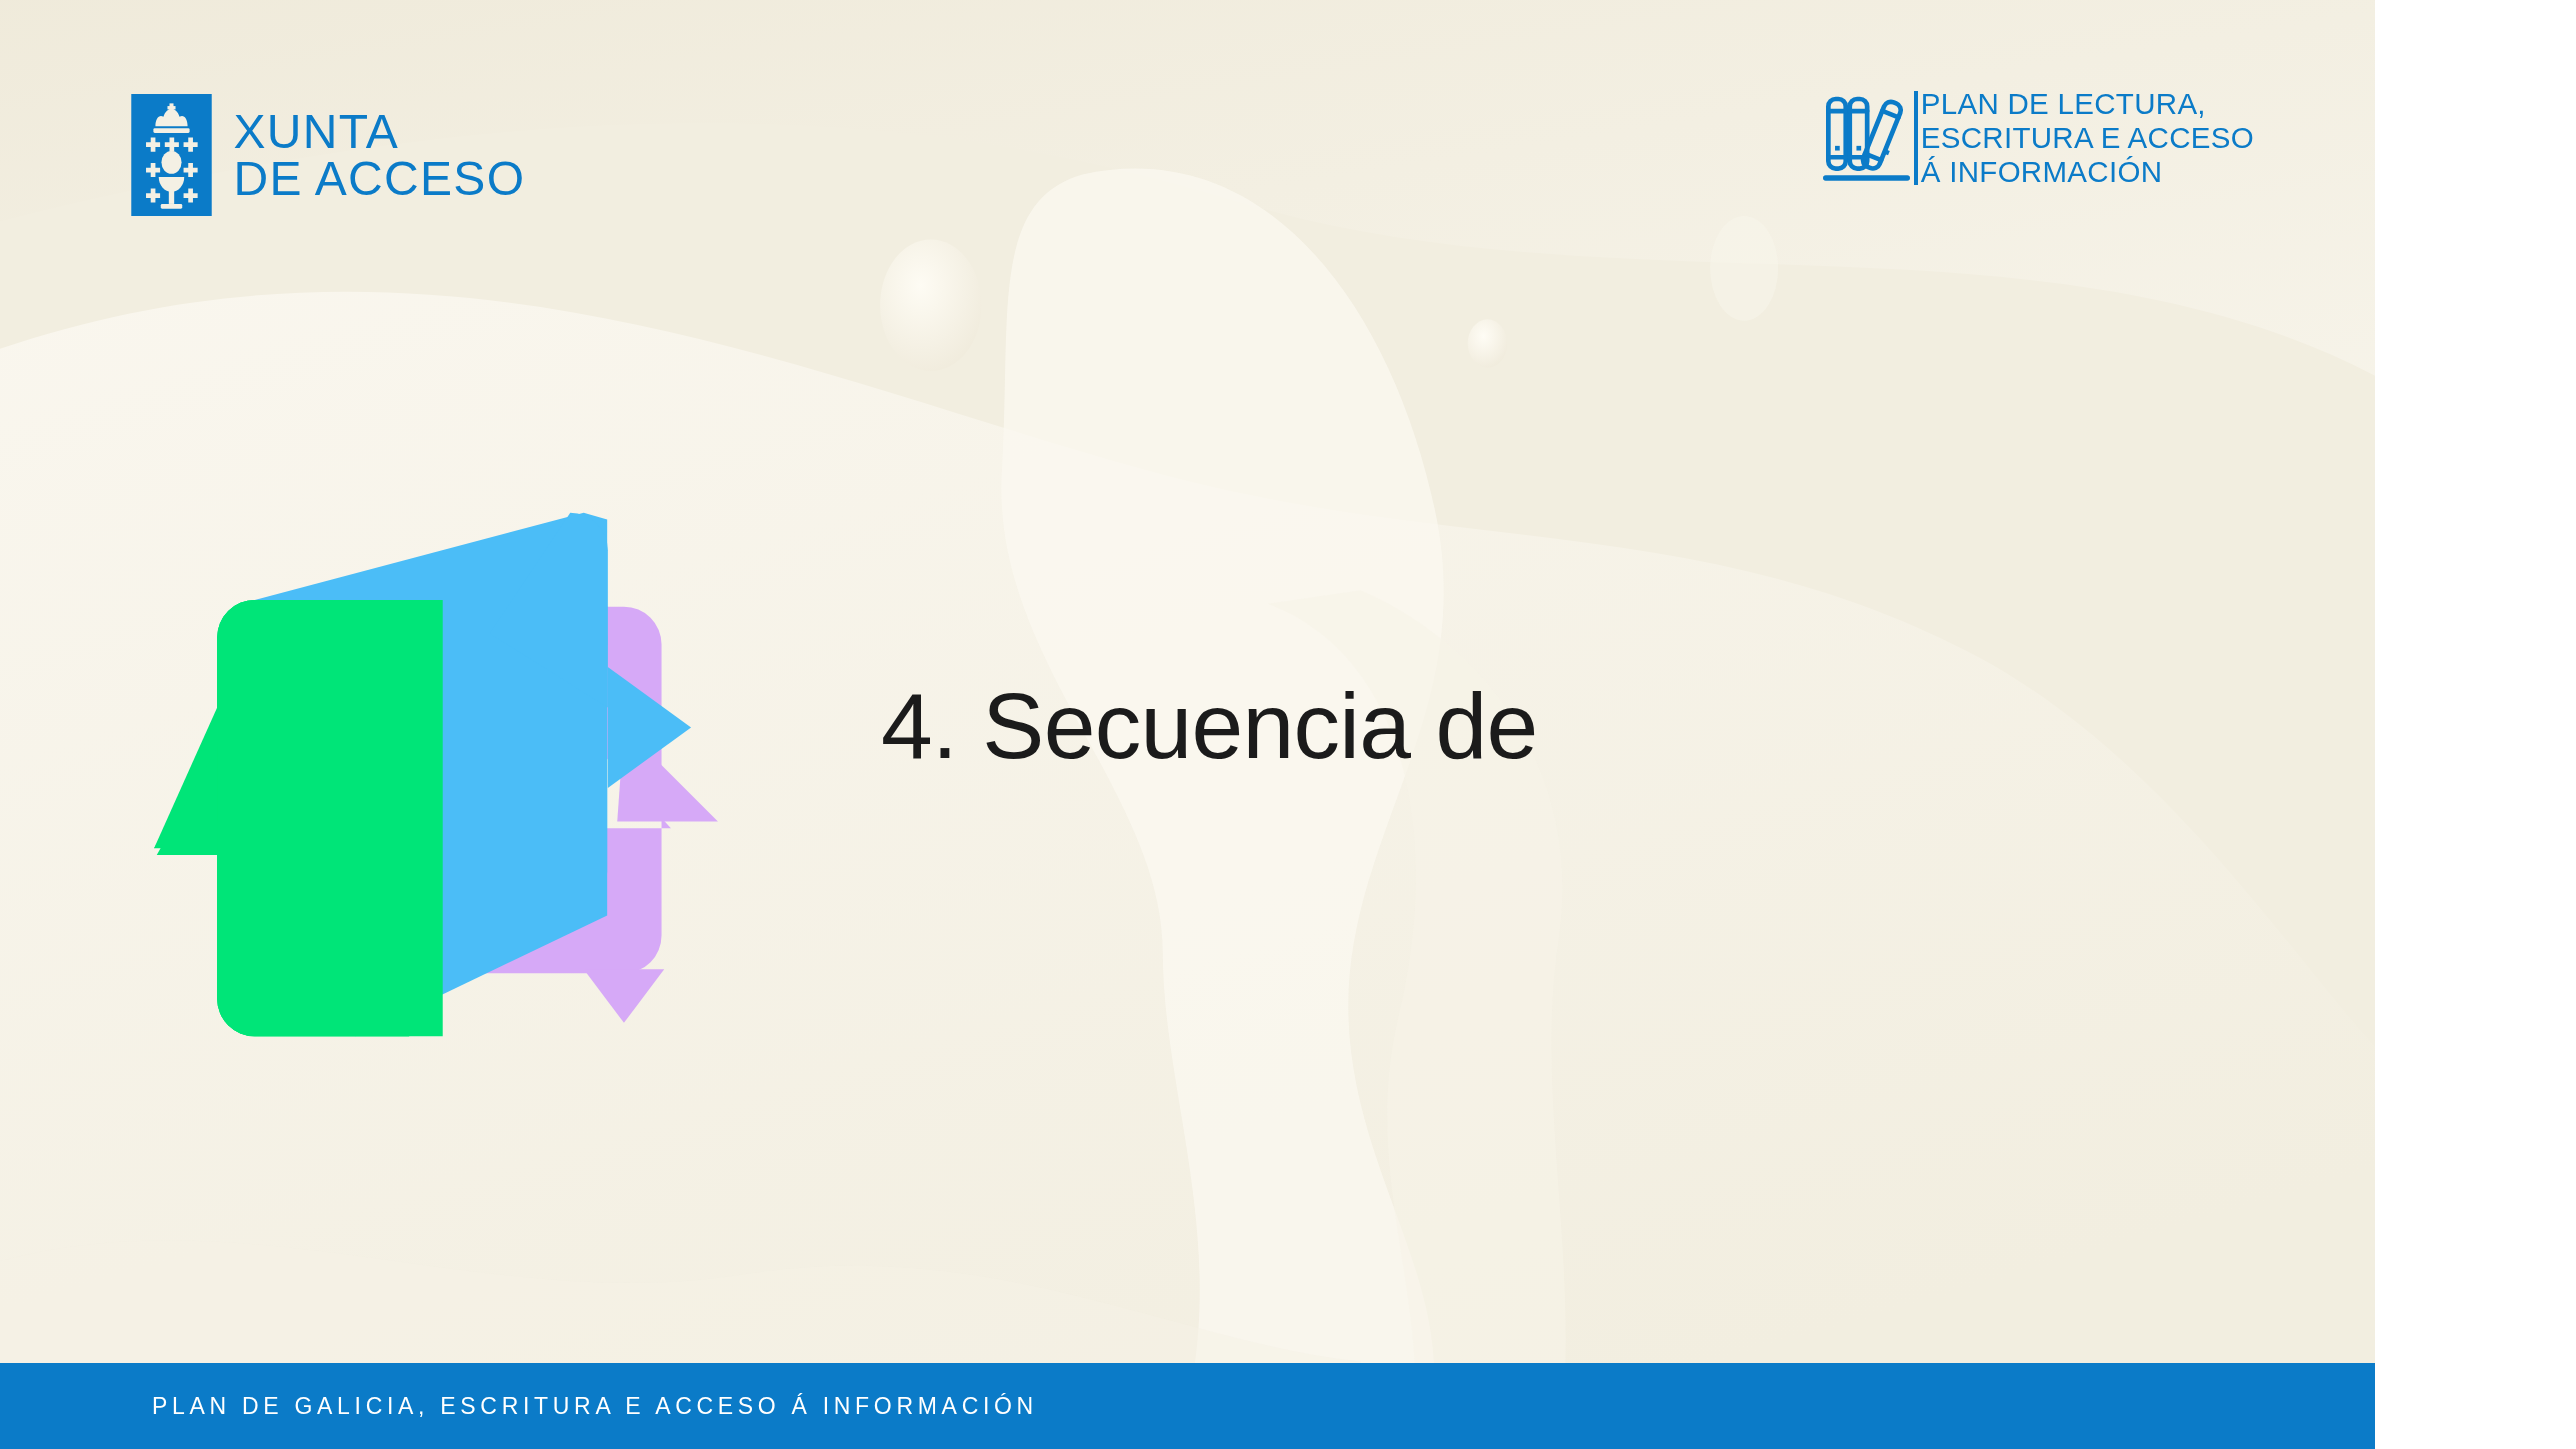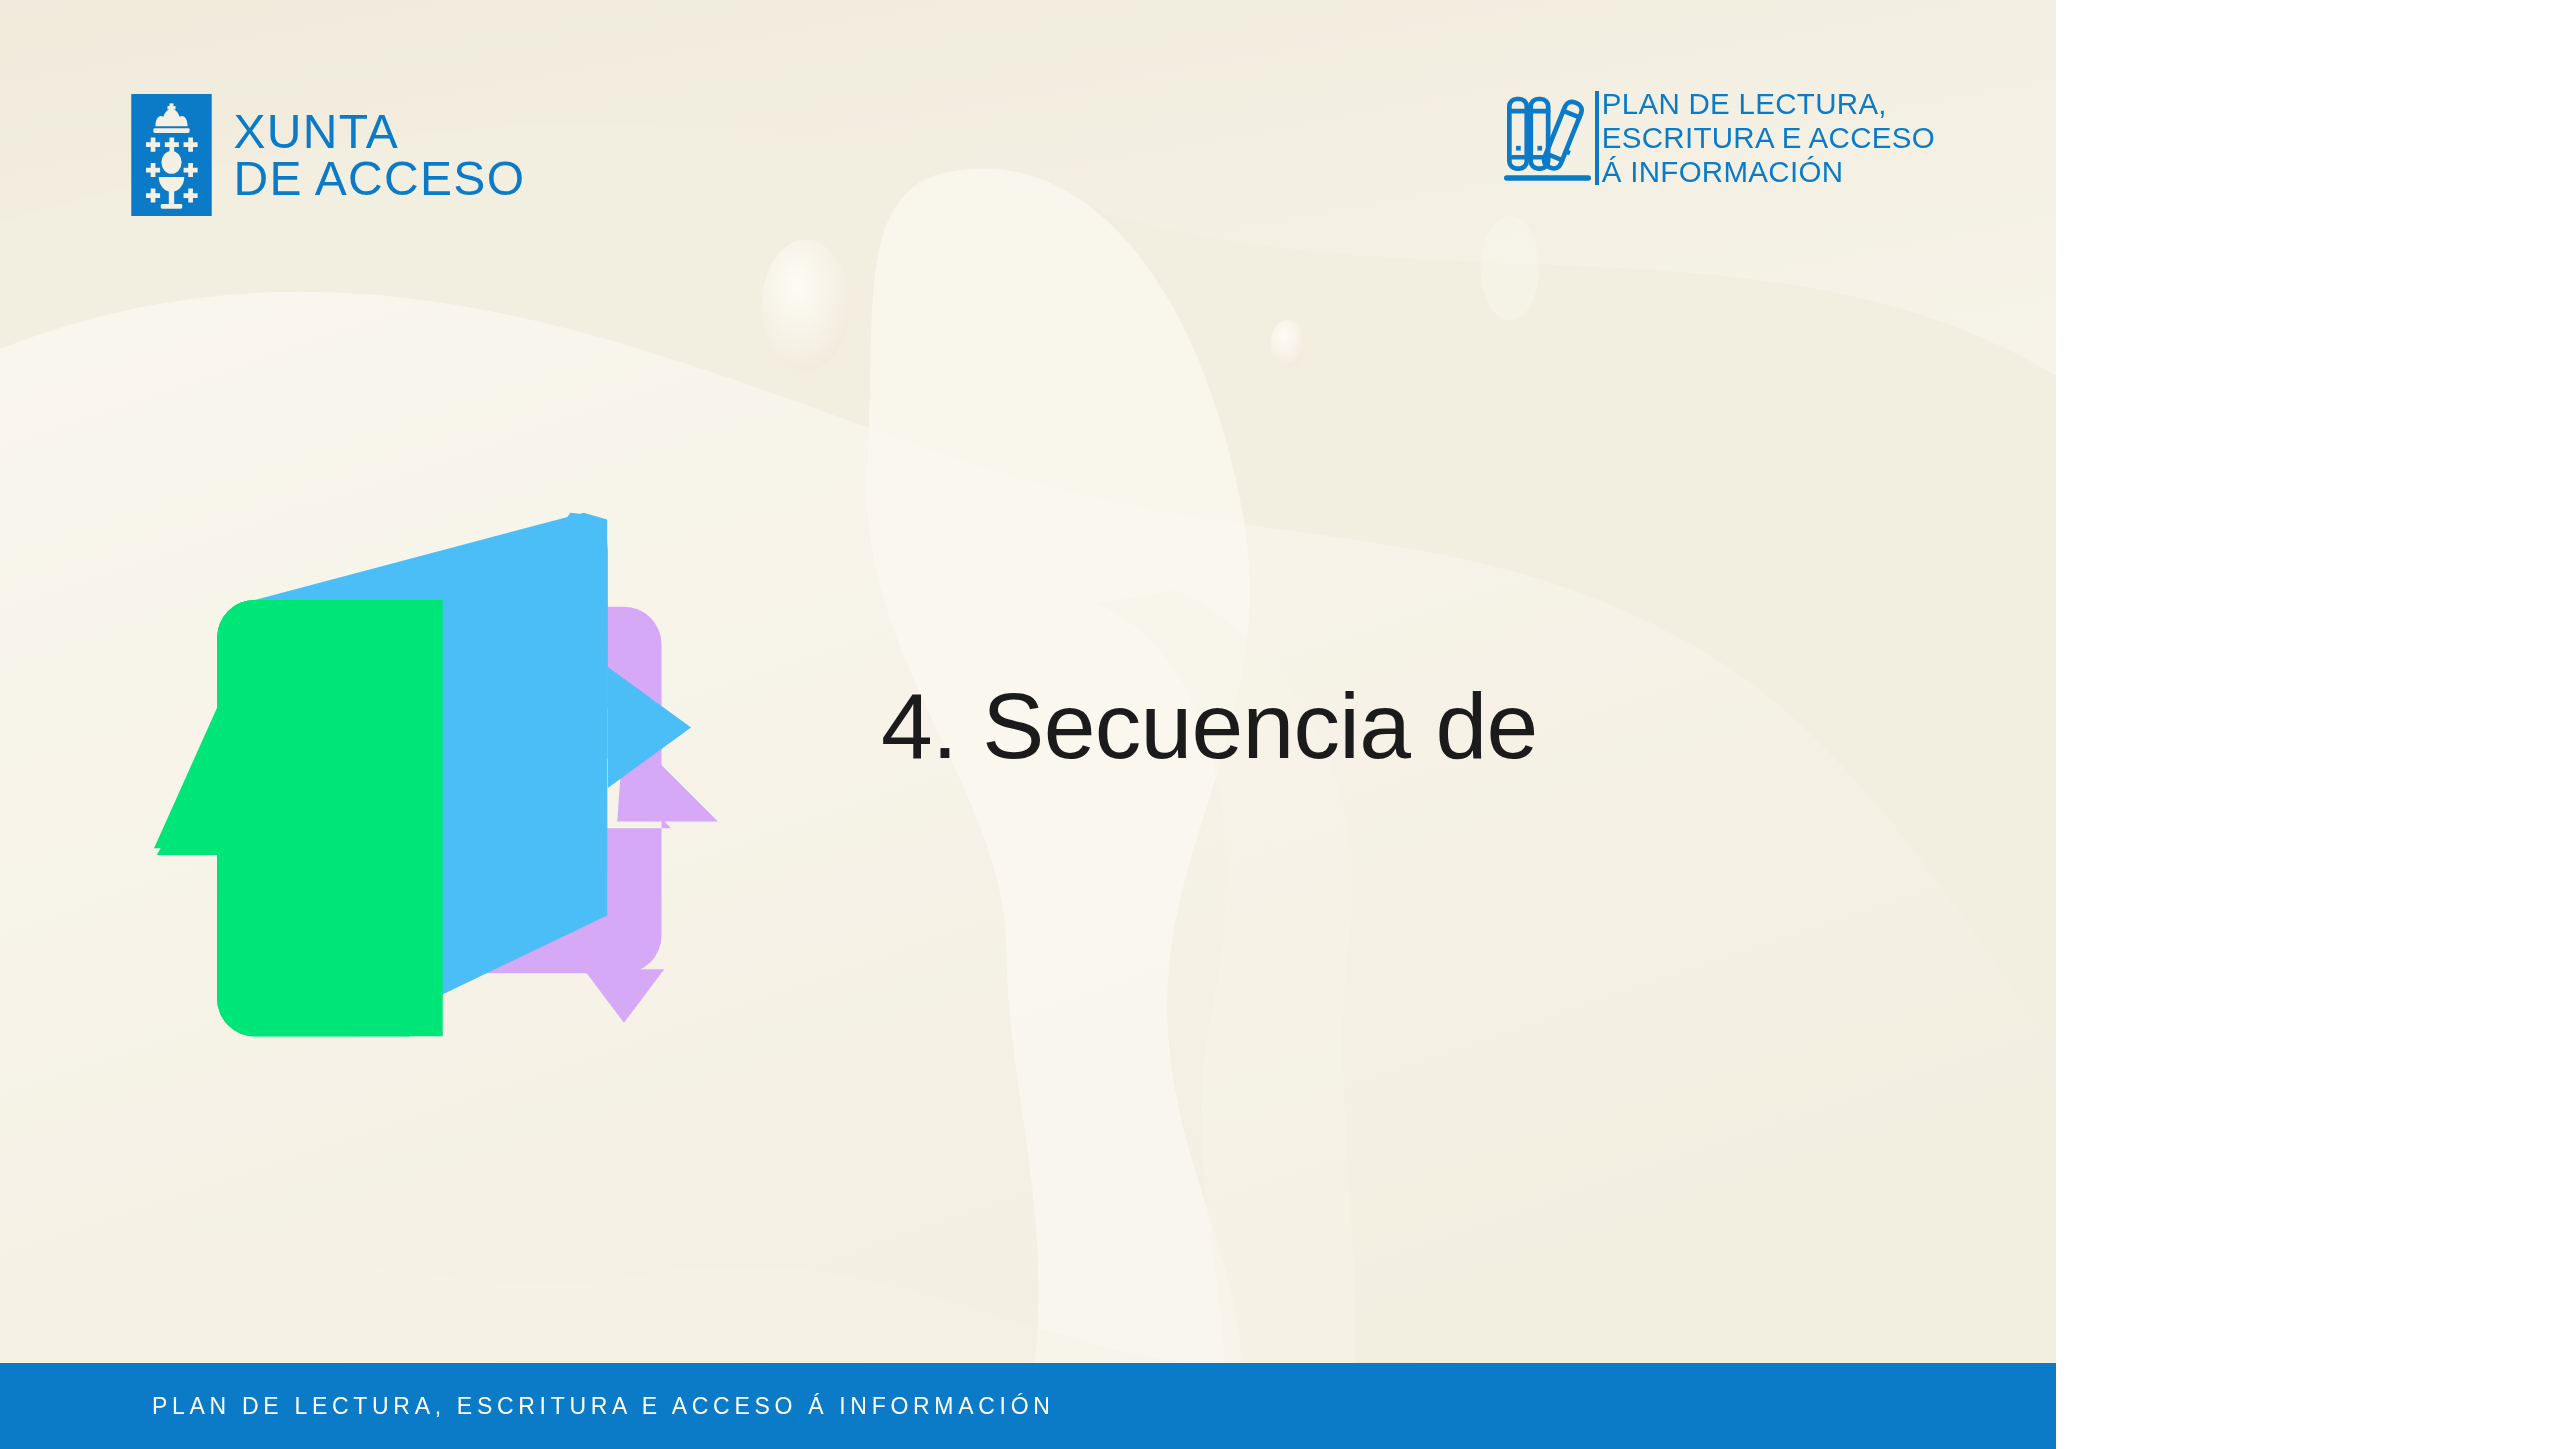--- a/index.html
+++ b/index.html
@@ -7,21 +7,21 @@
     margin: 0;
     padding: 0;
     background: #ffffff;
   }
   body {
     font-family: "Liberation Sans", sans-serif;
   }
 
   .slide {
     position: relative;
-    width: 2056px;
+    width: 2375px;
     height: 1449px;
     overflow: hidden;
     background: #bef264;
   }
 
   
   .bg-layer {
     position: absolute;
     inset: 0;
     overflow: hidden;
@@ -279,17 +279,17 @@
       <path d="M94,196 a56,56 0 0 1 56,-56 H380 V790 H150 a56,56 0 0 1 -56,-56 Z" fill="#00E578"></path>
       <path d="M94,360 L94,520 L4,520 Z" fill="#00E578"></path>
     </svg>
   </div>
 
   <h1 class="slide-title">
     <span>4. Secuencia de</span><br>
   </h1>
 
   <div class="footer-bar">
-    <div class="footer-text">PLAN DE LECTURA, ESCRITURA E ACCESO Á INFORMACIÓN</div>
+    <div class="footer-text">PLAN DE GALICIA, ESCRITURA E ACCESO Á INFORMACIÓN</div>
   </div>
 
 </div>
 
 
 </body></html>

